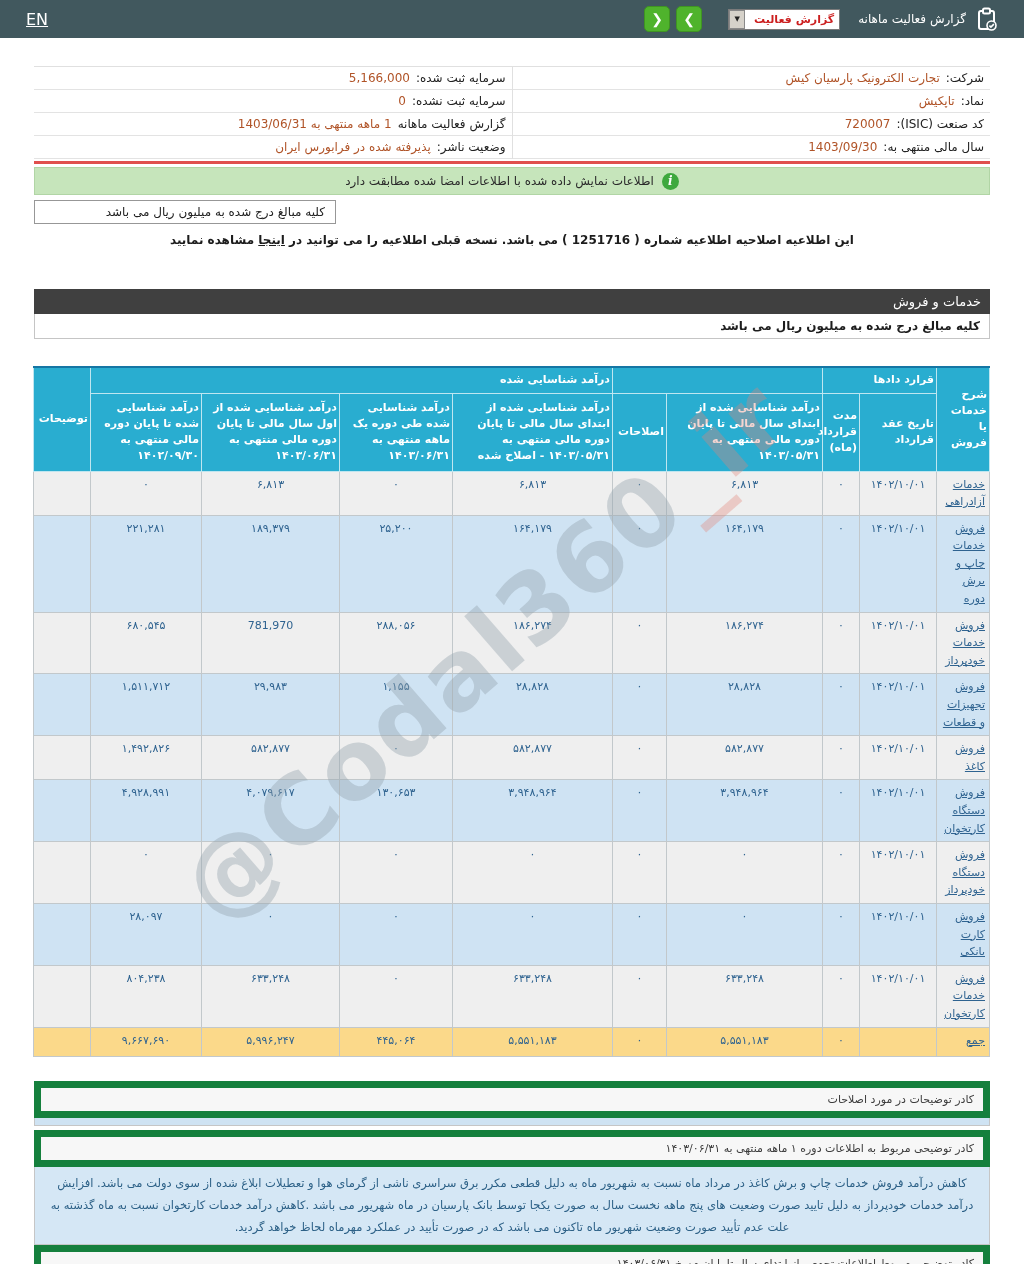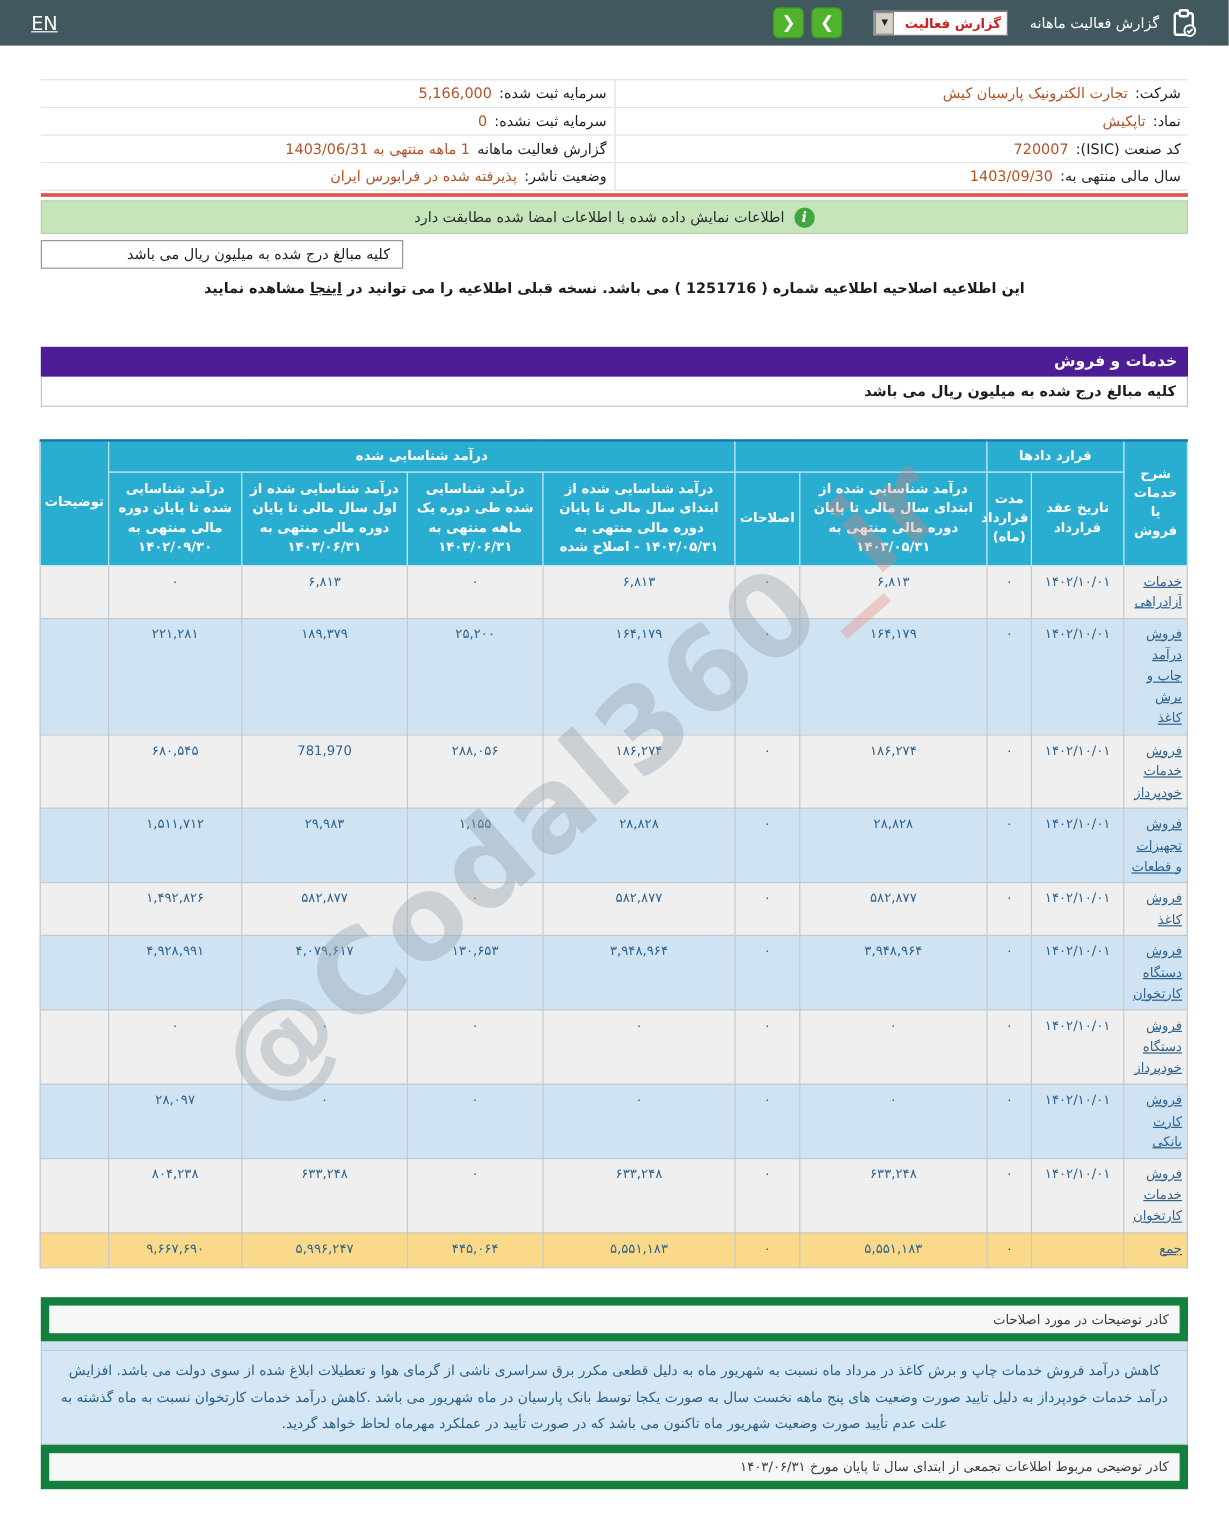--- a/index.html
+++ b/index.html
@@ -29,25 +29,25 @@
   .info-col.first { border-left:1px solid #e0e0e0; }
   .info-row { height:23px; display:flex; align-items:center; border-bottom:1px solid #e3e3e3; font-size:12px; color:#222; padding:0 6px; gap:6px; }
   .info-row .val { color:#b05327; }
   .red-line { height:3px; background:#e0504e; margin-top:2px; }
   .notice { margin-top:3px; height:28px; background:#c6e5bb; border:1px solid #b1d5a5; display:flex; align-items:center; justify-content:center; gap:8px; font-size:12px; color:#2b2b2b; }
   .info-icon { width:17px; height:17px; border-radius:50%; background:#3ea83e; color:#fff; font-weight:bold; font-style:italic; font-size:12px; font-family:"DejaVu Serif",serif; display:flex; align-items:center; justify-content:center; flex:0 0 auto; }
   .unit-box { margin:5px auto 0 0; width:302px; border:1px solid #979797; background:#fff; font-size:12px; color:#222; padding:4px 10px; }
   .amend-line { margin-top:9px; text-align:center; font-size:12px; font-weight:bold; color:#1c1c1c; }
   .amend-line .link { text-decoration:underline; cursor:pointer; }
   .reason-line { margin-top:15px; text-align:center; font-size:12px; font-weight:bold; color:#1c1c1c; }
-  .section-header { margin-top:42px; background:#4c1d95; color:#fff; font-weight:bold; font-size:13px; padding:5px 9px; }
+  .section-header { margin-top:42px; background:#404040; color:#fff; font-weight:normal; font-size:13px; padding:5px 9px; }
   .unit-row { border:1px solid #c5c5c5; border-top:none; background:#fff; font-weight:bold; font-size:12px; color:#1d1d1d; padding:5px 9px; }
   
   table.services { margin-top:27px; border-collapse:collapse; width:956px; table-layout:fixed; }
-  table.services thead th { background:#29add0; color:#fff; border:1px solid #bfe6f0; font-size:11px; font-weight:bold; text-align:center; vertical-align:middle; padding:3px 2px; line-height:1.45; }
+  table.services thead th { background:#29add0; color:#fff; border:1px solid #bfe6f0; font-size:11px; font-weight:bold; text-align:right; vertical-align:middle; padding:3px 2px; line-height:1.45; }
   table.services thead tr.grp th { border-top:2px solid #1576a4; height:26px; }
   table.services thead tr.sub { height:78px; }
   table.services tbody td { border:1px solid #c2c8cb; vertical-align:top; text-align:center; padding:4px 2px; font-size:11px; color:#2f6390; line-height:1.6; }
   table.services tbody td.label { text-align:right; padding-right:4px;text-decoration:underline; }
   tr.odd  { background:#efefef; }
   tr.even { background:#cfe3f3; }
   tr.total{ background:#fbd98a; }
   
   .watermark { position:absolute; top:595px; left:55px; width:860px; text-align:center; transform:rotate(-41deg); direction:ltr; font-size:96px; font-weight:bold; letter-spacing:3px; pointer-events:none; z-index:6; white-space:nowrap; }
   .watermark .wm-main { color:rgba(148,162,172,0.40); }
@@ -179,21 +179,21 @@
           <td>۰</td>
           <td>۶,۸۱۳</td>
           <td>۰</td>
           <td>۶,۸۱۳</td>
           <td>۰</td>
           <td>۶,۸۱۳</td>
           <td>۰</td>
           <td></td>
         </tr>
         <tr class="even" style="height: 89px;">
-          <td class="label">فروش درآمد چاپ و برش کاغذ</td>
+          <td class="label">فروش خدمات چاپ و برش دوره</td>
           <td>۱۴۰۲/۱۰/۰۱</td>
           <td>۰</td>
           <td>۱۶۴,۱۷۹</td>
           <td>۰</td>
           <td>۱۶۴,۱۷۹</td>
           <td>۲۵,۲۰۰</td>
           <td>۱۸۹,۳۷۹</td>
           <td>۲۲۱,۲۸۱</td>
           <td></td>
         </tr>
@@ -291,20 +291,21 @@
           <td>۴۴۵,۰۶۴</td>
           <td>۵,۹۹۶,۲۴۷</td>
           <td>۹,۶۶۷,۶۹۰</td>
           <td></td>
         </tr>
       </tbody>
   </table>
 
   <div class="fbox b1">کادر توضیحات در مورد اصلاحات</div>
   <div class="fstrip"></div>
+  <div class="fbox b2">کادر توضیحی مربوط به اطلاعات دوره ۱ ماهه منتهی به ۱۴۰۳/۰۶/۳۱</div>
   <div class="fpara">کاهش درآمد فروش خدمات چاپ و برش کاغذ در مرداد ماه نسبت به شهریور ماه به دلیل قطعی مکرر برق سراسری ناشی از گرمای هوا و تعطیلات ابلاغ شده از سوی دولت می باشد. افزایش درآمد خدمات خودپرداز به دلیل تایید صورت وضعیت های پنج ماهه نخست سال به صورت یکجا توسط بانک پارسیان در ماه شهریور می باشد .کاهش درآمد خدمات کارتخوان نسبت به ماه گذشته به علت عدم تأیید صورت وضعیت شهریور ماه تاکنون می باشد که در صورت تأیید در عملکرد مهرماه لحاظ خواهد گردید.</div>
   <div class="fbox">کادر توضیحی مربوط اطلاعات تجمعی از ابتدای سال تا پایان مورخ ۱۴۰۳/۰۶/۳۱</div>
 
 </div>
 
 <div class="watermark">
   <span class="wm-main">@Codal360</span><span class="wm-tail">_ir</span>
 </div>
 
 </body></html>

